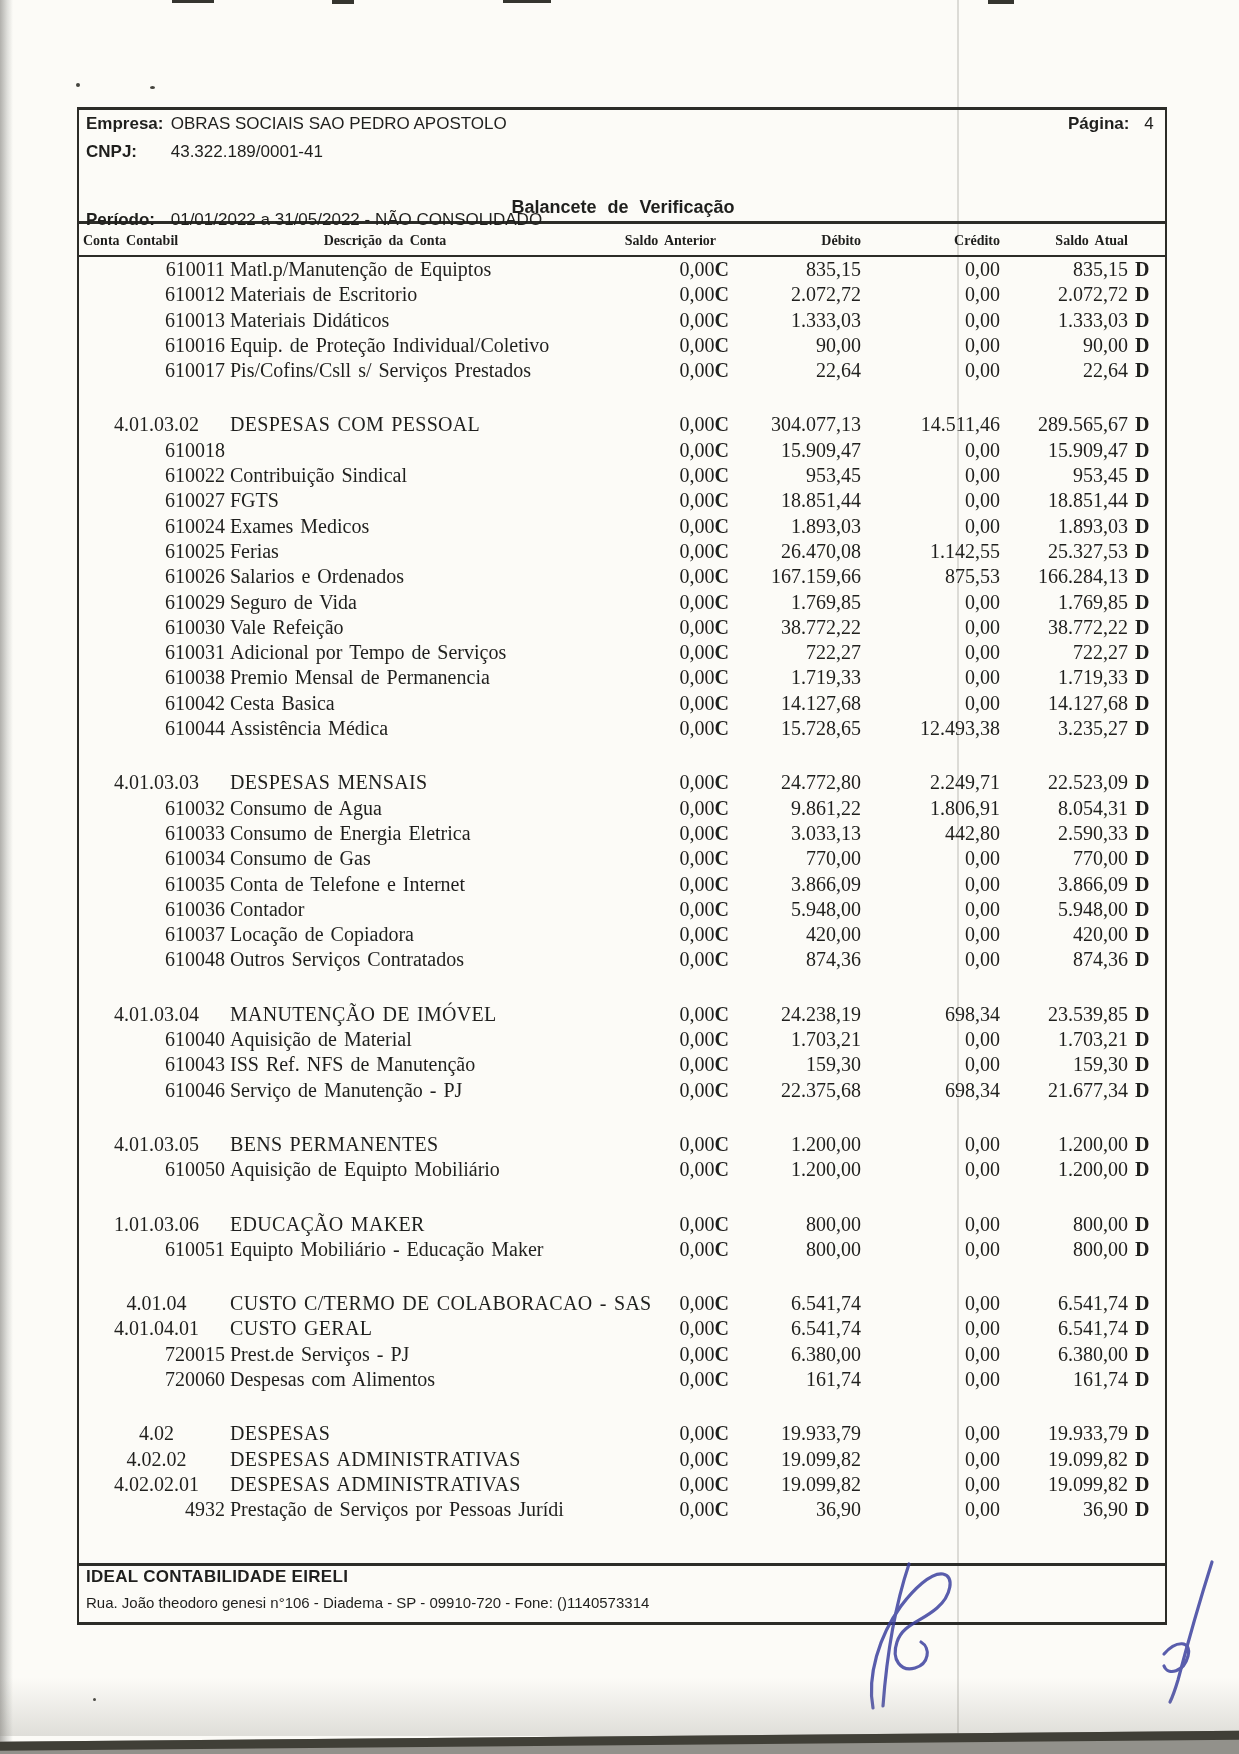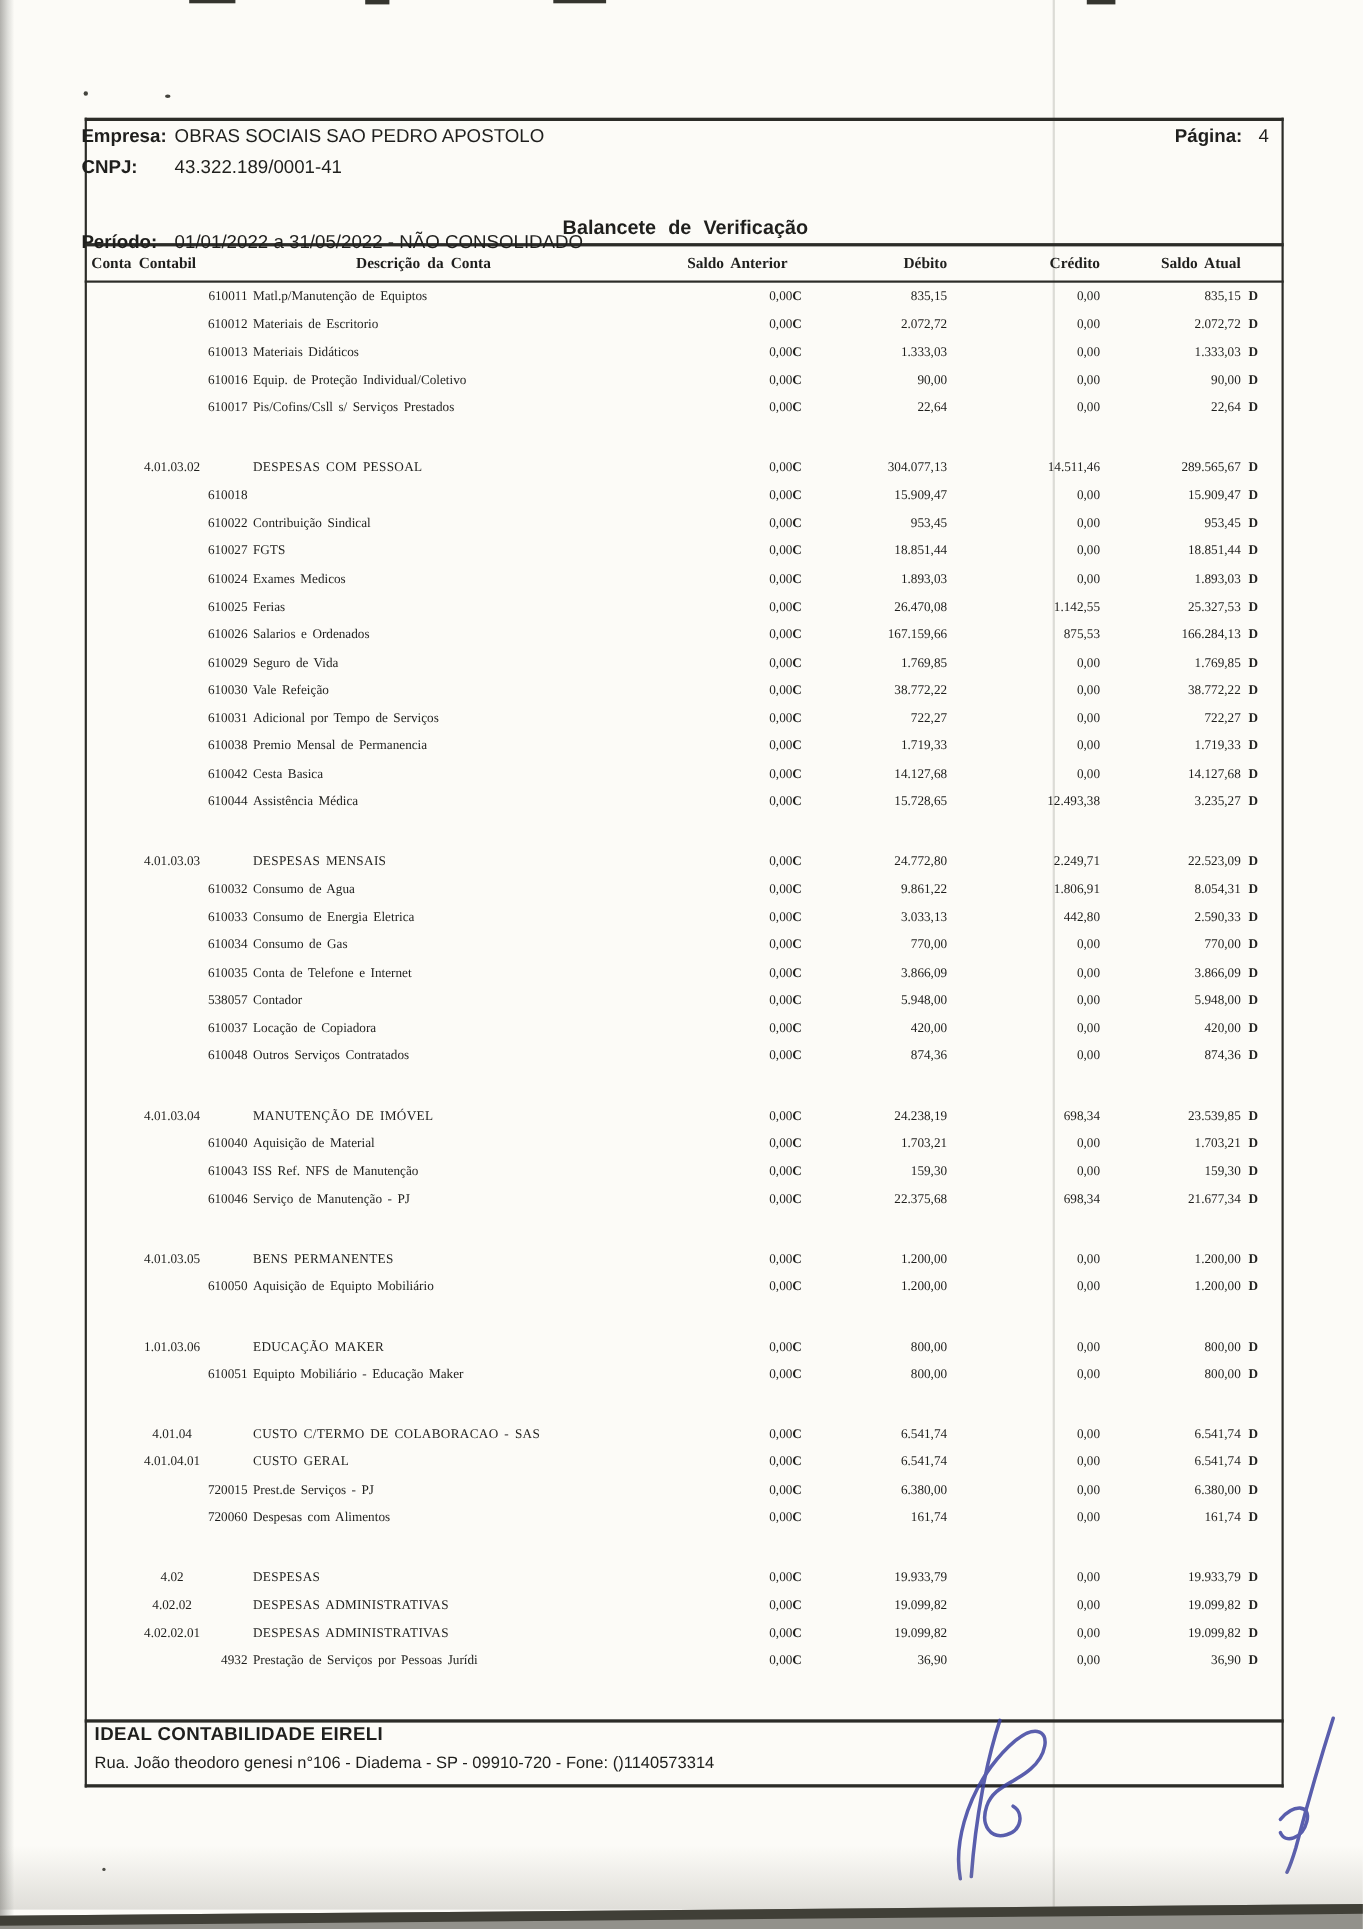--- a/index.html
+++ b/index.html
@@ -15,21 +15,21 @@
     background:#92918b;border-top:9px solid #403f37;transform:rotate(-0.5deg);}
   .speck{position:absolute;background:#44443e;border-radius:50%;}
   .dash{position:absolute;background:#35352f;}
 
   
   .hline{position:absolute;left:77px;width:1090px;background:#2c2c28;}
   .vline{position:absolute;width:2px;background:#2c2c28;}
   .fold-line{position:absolute;left:957px;top:0;width:2px;height:1754px;background:rgba(182,180,172,0.45);}
 
   
-  .hdr-row{position:absolute;left:74px;height:24px;line-height:24px;
+  .hdr-row{position:absolute;left:86px;height:24px;line-height:24px;
     font-family:"Liberation Sans",sans-serif;font-size:17px;white-space:nowrap;}
   .hdr-label{font-weight:bold;display:inline-block;}
   .hdr-value{display:inline-block;}
   .lbl-empresa{width:80px;}
   .lbl-cnpj{width:80px;}
   .lbl-periodo{width:80px;}
   .pagina{position:absolute;left:1068px;top:112px;height:24px;line-height:24px;
     font-family:"Liberation Sans",sans-serif;font-size:17px;white-space:nowrap;}
   .pagina .hdr-value{margin-left:10px;}
   .report-title{position:absolute;left:78px;top:197px;width:1090px;text-align:center;
@@ -41,21 +41,21 @@
   .cols span{position:absolute;}
   .ch-conta{left:5px;}
   .ch-desc{left:152px;width:310px;text-align:center;}
   .ch-prev{right:452px;text-align:right;}
   .ch-deb{right:307px;text-align:right;}
   .ch-cred{right:168px;}
   .ch-cur{right:40px;text-align:right;}
 
   
   .tbody{position:absolute;left:78px;top:257px;width:1090px;}
-  .trow{position:relative;height:25.3px;line-height:25.3px;font-size:12px;white-space:nowrap;padding-left:15px;}
+  .trow{position:relative;height:25.3px;line-height:25.3px;font-size:20px;white-space:nowrap;padding-left:15px;}
   .spacer{height:29px;}
   .trow span{position:absolute;top:0;}
   .c-code{left:0;width:147px;text-align:right;}
   .section .c-code{text-align:center;padding-left:5px;}
   .c-desc{left:152px;width:440px;word-spacing:2px;}
   .section .c-desc{letter-spacing:0.3px;}
   .c-prev{right:439px;text-align:right;}
   .c-prev b{font-weight:bold;}
   .c-deb{right:307px;text-align:right;}
   .c-cred{right:168px;text-align:right;}
@@ -323,21 +323,21 @@
       <div class="trow">
         <span class="c-code">610035</span>
         <span class="c-desc">Conta de Telefone e Internet</span>
         <span class="c-prev">0,00<b>C</b></span>
         <span class="c-deb">3.866,09</span>
         <span class="c-cred">0,00</span>
         <span class="c-cur">3.866,09</span>
         <span class="c-dind">D</span>
       </div>
       <div class="trow">
-        <span class="c-code">538057</span>
+        <span class="c-code">610036</span>
         <span class="c-desc">Contador</span>
         <span class="c-prev">0,00<b>C</b></span>
         <span class="c-deb">5.948,00</span>
         <span class="c-cred">0,00</span>
         <span class="c-cur">5.948,00</span>
         <span class="c-dind">D</span>
       </div>
       <div class="trow">
         <span class="c-code">610037</span>
         <span class="c-desc">Locação de Copiadora</span>

